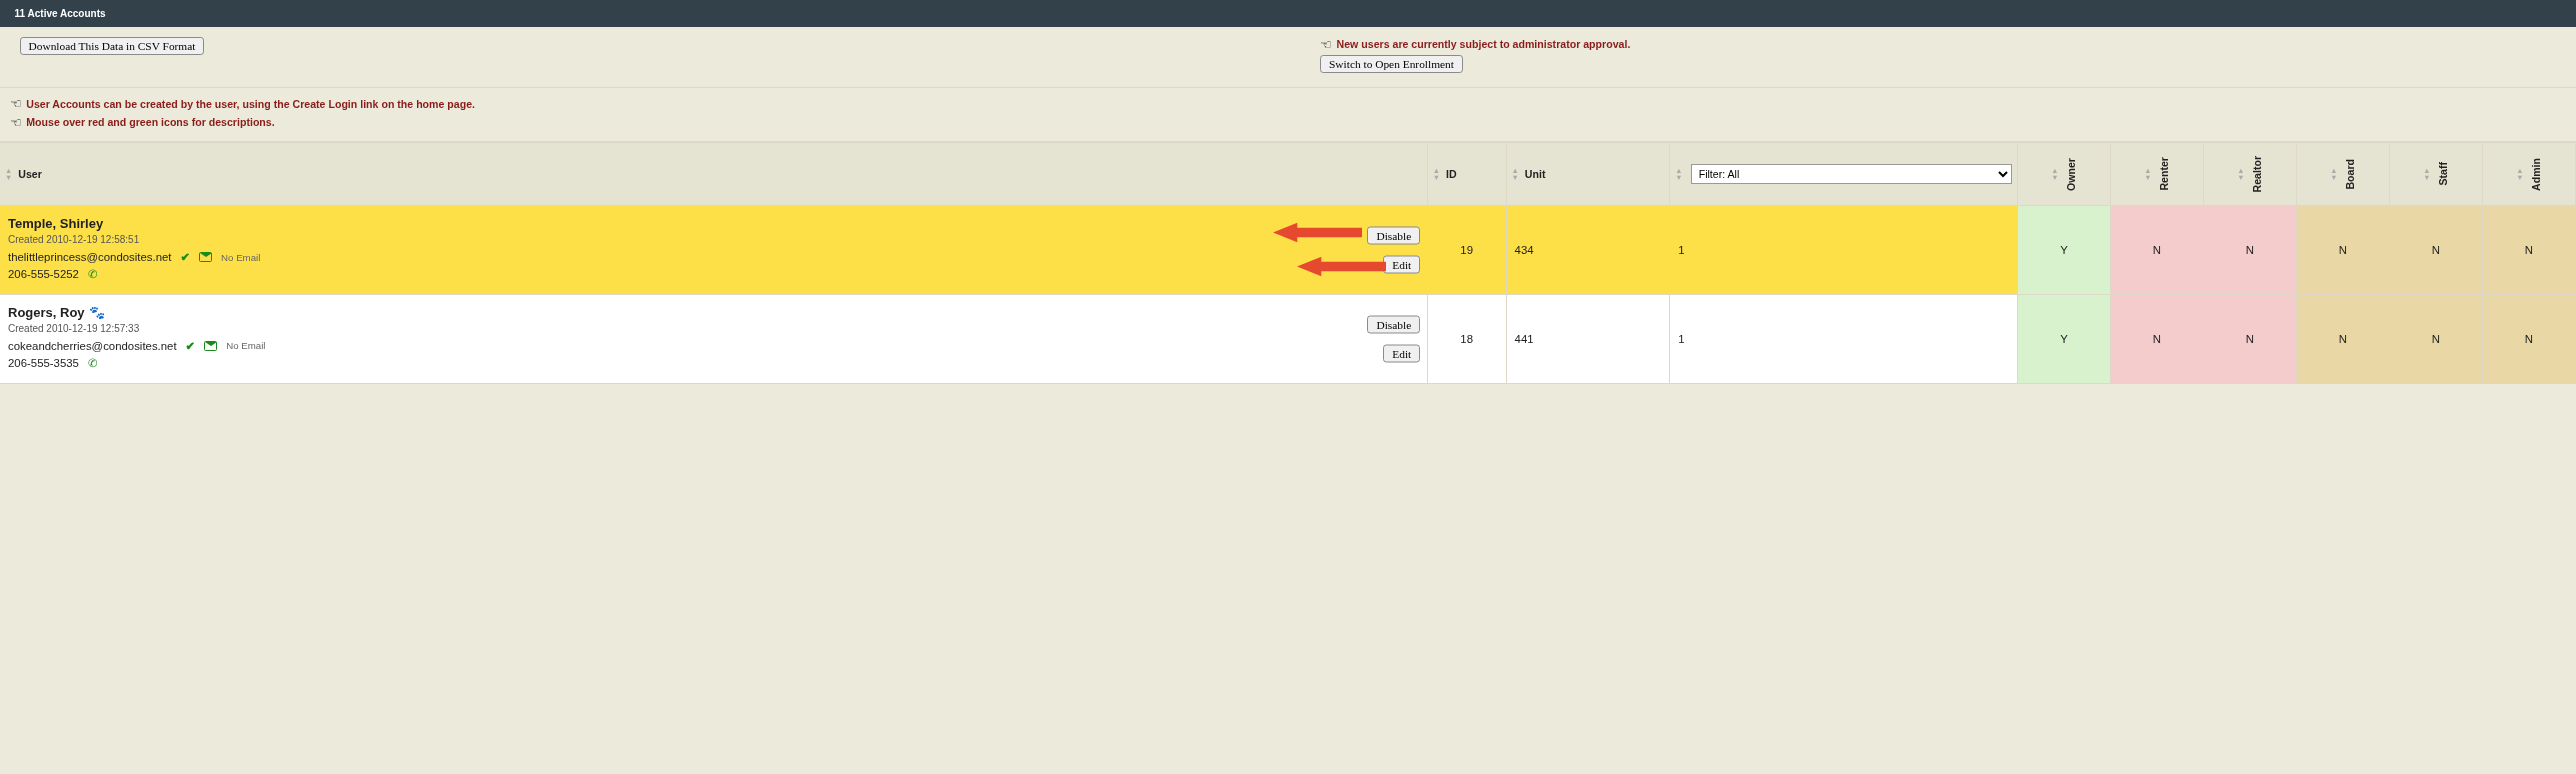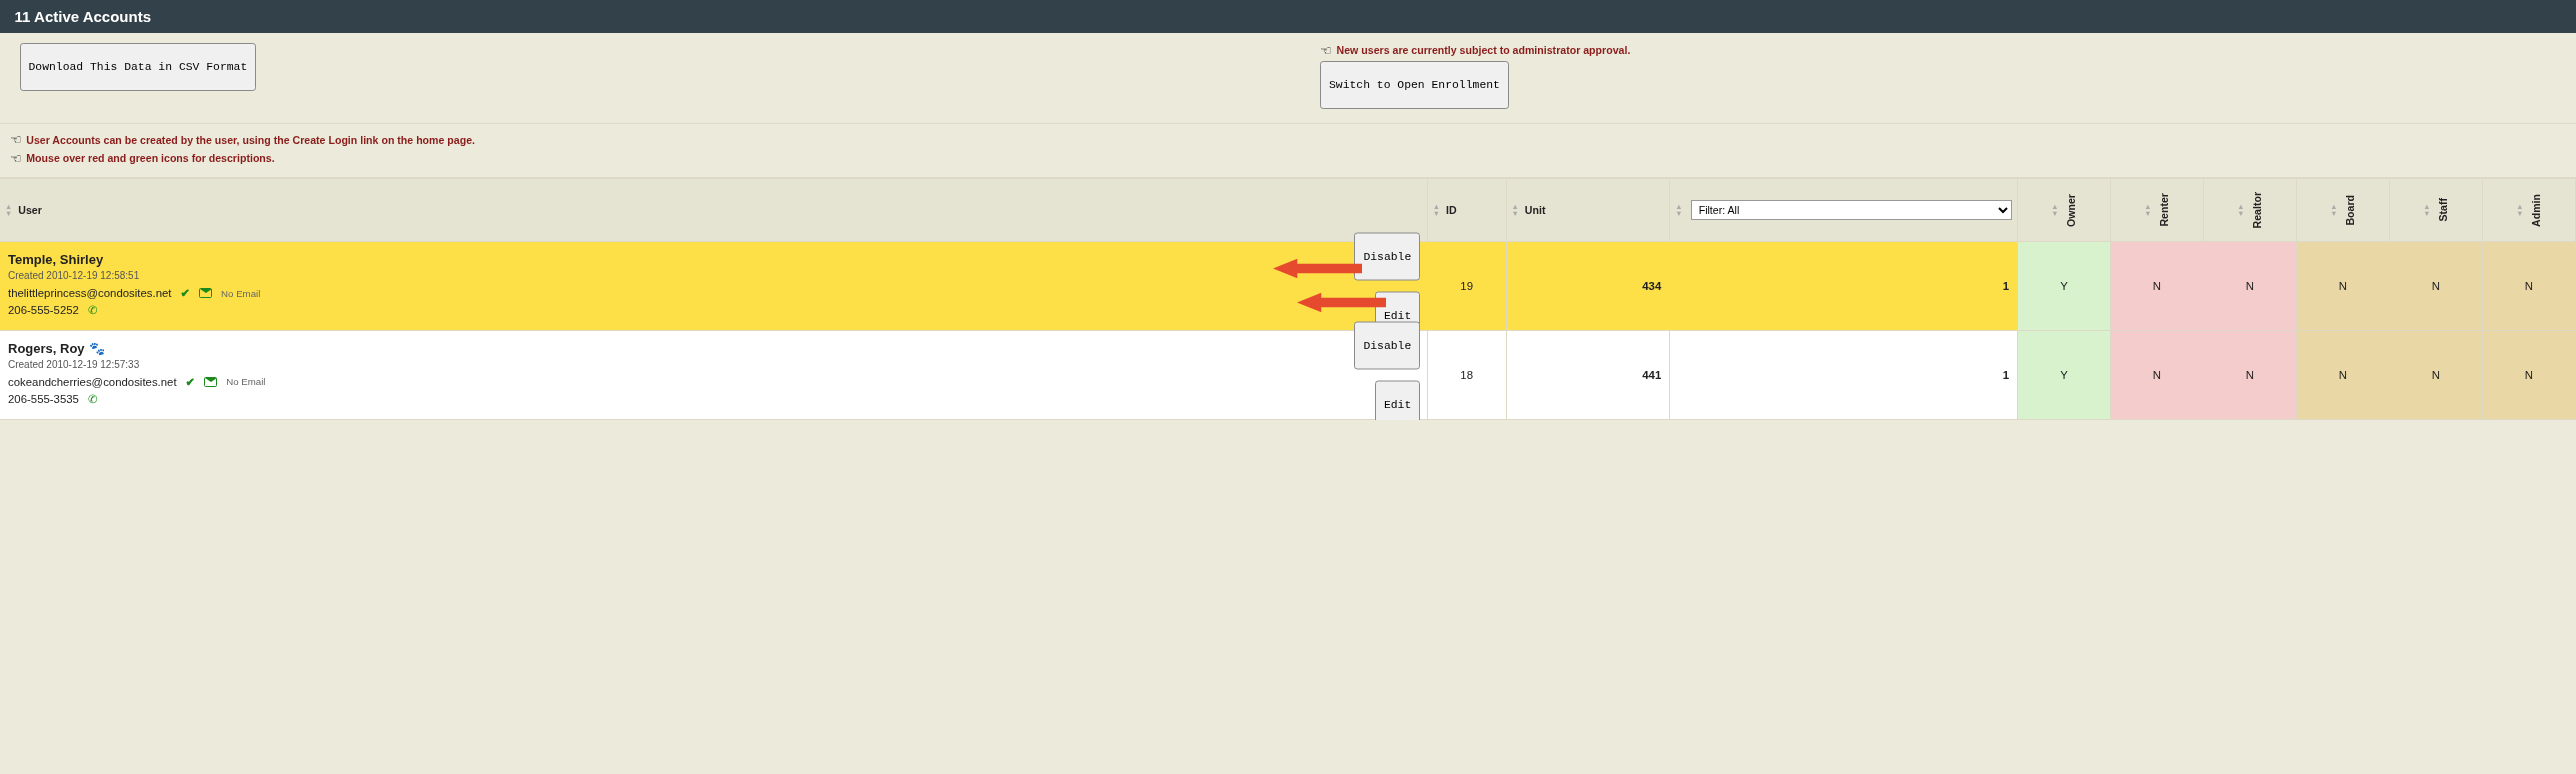--- a/index.html
+++ b/index.html
@@ -7,42 +7,42 @@
     margin: 0;
     font-family: Arial, Helvetica, sans-serif;
     font-size: 11.4px;
     background: #eceada;
     color: #222;
   }
   .header-bar {
     background: #33424a;
     color: #fff;
     padding: 8px 14.6px;
-    font-size: 15px;
+    font-size: 10px;
     font-weight: bold;
   }
   .toolbar-row {
     background: #eceada;
     padding: 9.7px 19.5px 14.6px 19.5px;
     border-bottom: 1.6px solid #ddd9c6;
   }
   .toolbar-inner {
     display: flex;
     gap: 32px;
   }
   .toolbar-left { flex: 0 0 50%; }
   .toolbar-right { flex: 0 0 50%; }
   .btn {
     background: #f0f0f0;
     border: 0.8px solid #8a8a8a;
     border-radius: 3.2px;
-    padding: 17px 8px;
+    padding: 2px 8px;
     font-size: 11.4px;
     cursor: pointer;
-    font-family: Liberation Mono, monospace;
+    font-family: Liberation Serif, serif;
   }
   .note-line {
     display: flex;
     align-items: center;
     gap: 4.9px;
     color: #8a1c1c;
     font-weight: bold;
     font-size: 10.6px;
     margin-bottom: 3.2px;
   }
@@ -152,21 +152,21 @@
     position: absolute;
     width: 89px;
     height: 23px;
     pointer-events: none;
   }
   .arrow-annot svg { width: 100%; height: 100%; }
   .flag-y { background: #d7f2cc !important; text-align: center; }
   .flag-n-red { background: #f4cccc !important; text-align: center; }
   .flag-n-tan { background: #e9d7a6 !important; text-align: center; }
   td.center { text-align: center; }
-  td.left { text-align: right; padding-left: 11.4px; font-weight: bold; }
+  td.left { text-align: left; padding-left: 11.4px; }
   .paw-icon { font-size: 13px; }
 </style>
 </head>
 <body>
 
 <div class="header-bar">
   <span>11 Active Accounts</span>
 </div>
 
 <div class="toolbar-row">

